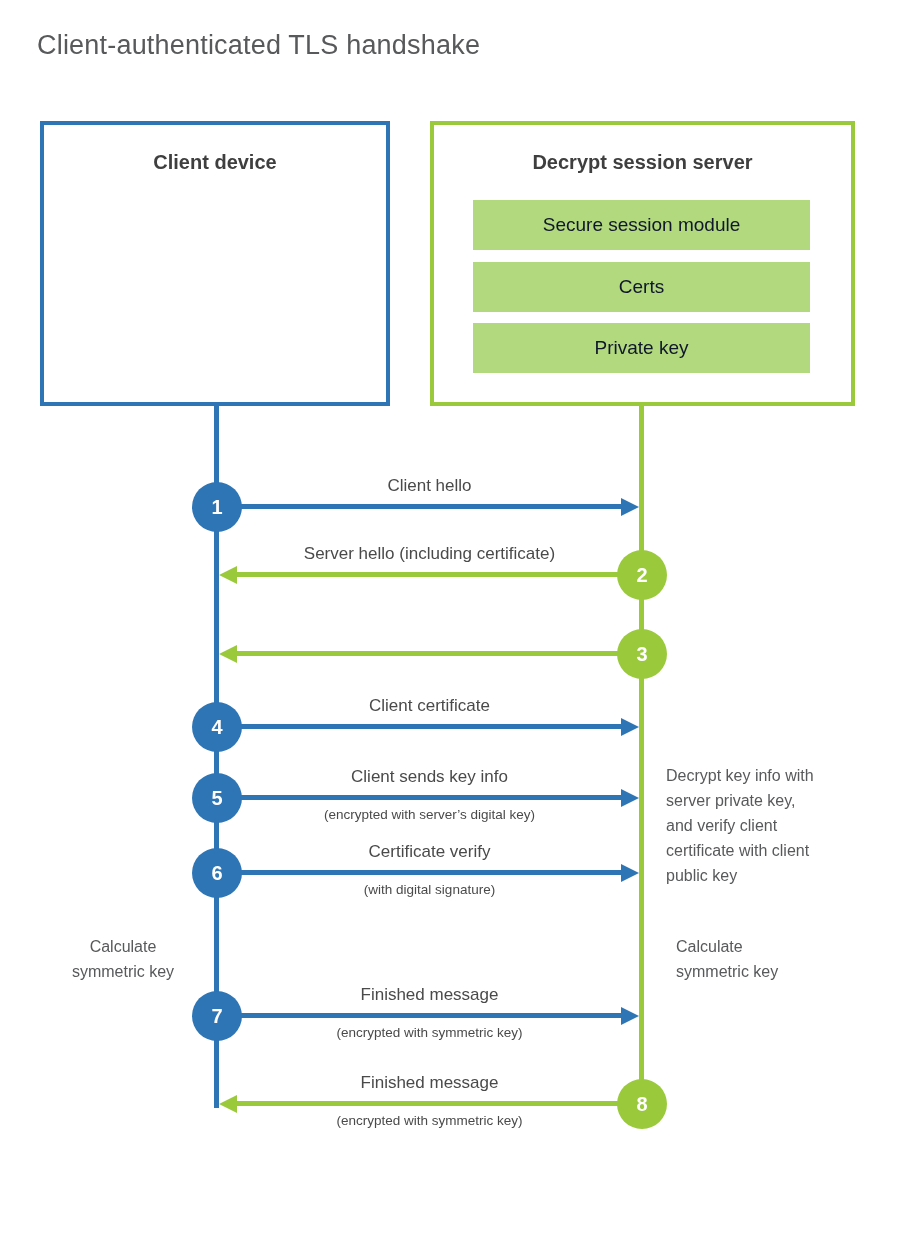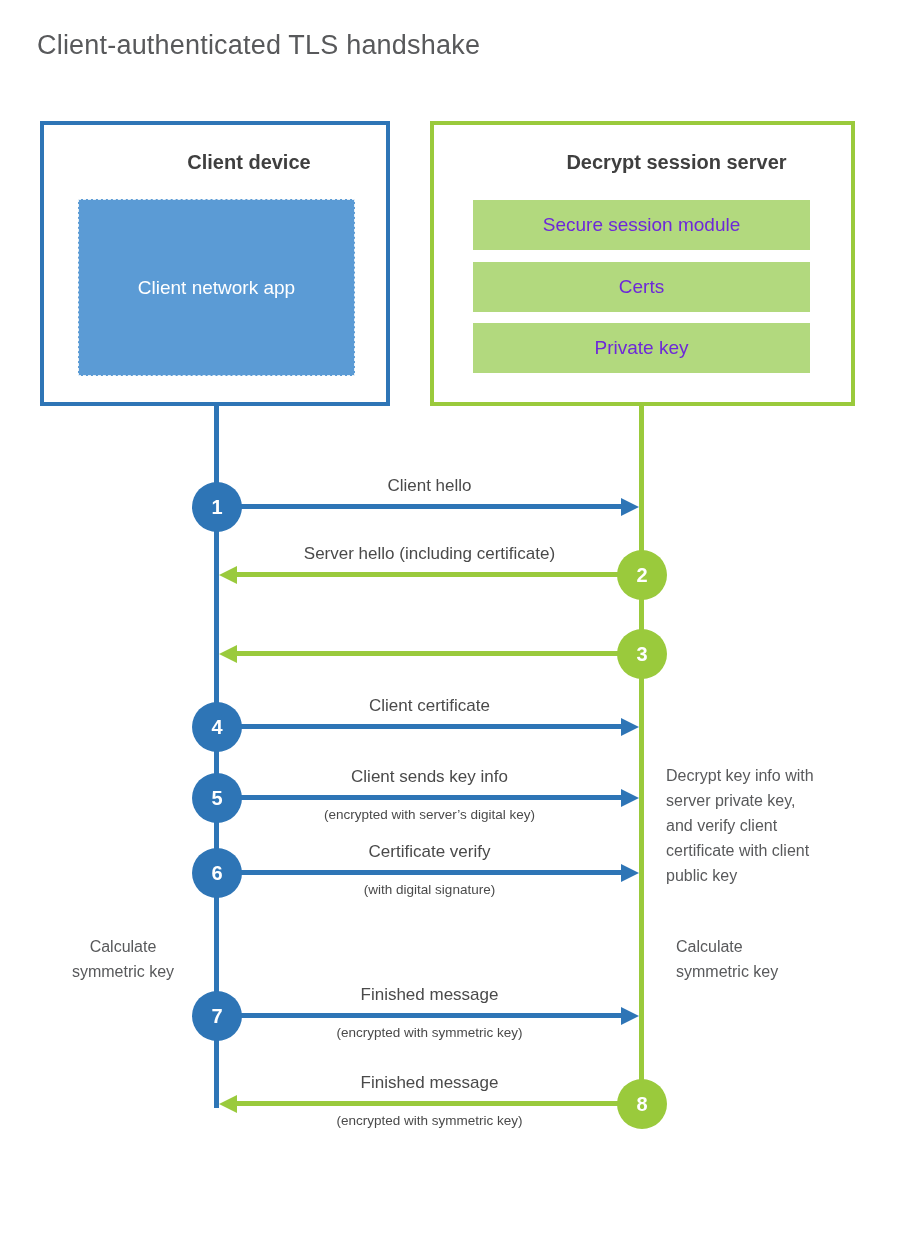--- a/index.html
+++ b/index.html
@@ -16,29 +16,29 @@
   #canvas{position:relative;width:900px;height:1256px;background:#ffffff;overflow:hidden;}
 
   .page-title{position:absolute;left:37px;top:30px;font-size:27px;font-weight:400;
     color:var(--title);letter-spacing:0.2px;}
 
   
   .actor-box{position:absolute;top:121px;height:285px;background:#fff;box-sizing:border-box;}
   .client-box{left:40px;width:350px;border:4px solid var(--blue);}
   .server-box{left:430px;width:425px;border:4px solid var(--green);}
   .actor-title{position:absolute;top:26px;left:0;width:100%;text-align:center;
-    font-size:20px;font-weight:700;color:var(--heading);padding-left:34px;}
+    font-size:20px;font-weight:700;color:var(--heading);}
 
   .client-app{position:absolute;left:78px;top:199px;width:277px;height:177px;
     background:var(--blue-light);border:1px dashed rgba(255,255,255,0.85);box-sizing:border-box;
     display:flex;align-items:center;justify-content:center;}
   .client-app span{display:block;width:180px;text-align:center;color:#fff;font-size:19px;line-height:27px;}
 
   .server-bar{position:absolute;left:473px;width:337px;height:50px;background:var(--green-light);
-    display:flex;align-items:center;justify-content:center;color:#6d28d9;font-size:19px;}
+    display:flex;align-items:center;justify-content:center;color:#0f172a;font-size:19px;}
 
   
   .lifeline{position:absolute;width:5px;top:404px;}
   .lifeline.blue{left:214px;height:704px;background:var(--blue);}
   .lifeline.green{left:639px;height:700px;background:var(--green);}
 
   
   .arrow{position:absolute;height:5px;}
   .arrow.blue{background:var(--blue);left:217px;width:404px;}
   .arrow.green{background:var(--green);left:237px;width:405px;}
@@ -69,23 +69,20 @@
 </style>
 </head>
 <body>
 
 <div id="canvas">
 
   <div class="page-title">Client-authenticated TLS handshake</div>
 
   <div class="actor-box client-box">
     <div class="actor-title">Client device</div>
-  </div>
-  <div class="client-app">
-    <span>Client network app</span>
   </div>
 
   <div class="actor-box server-box">
     <div class="actor-title">Decrypt session server</div>
   </div>
   <div class="server-bar" style="top:200px;">Secure session module</div>
   <div class="server-bar" style="top:323px;">Private key</div>
   <div class="server-bar" style="top:262px;">Certs</div>
 
   <div class="lifeline blue"></div>

